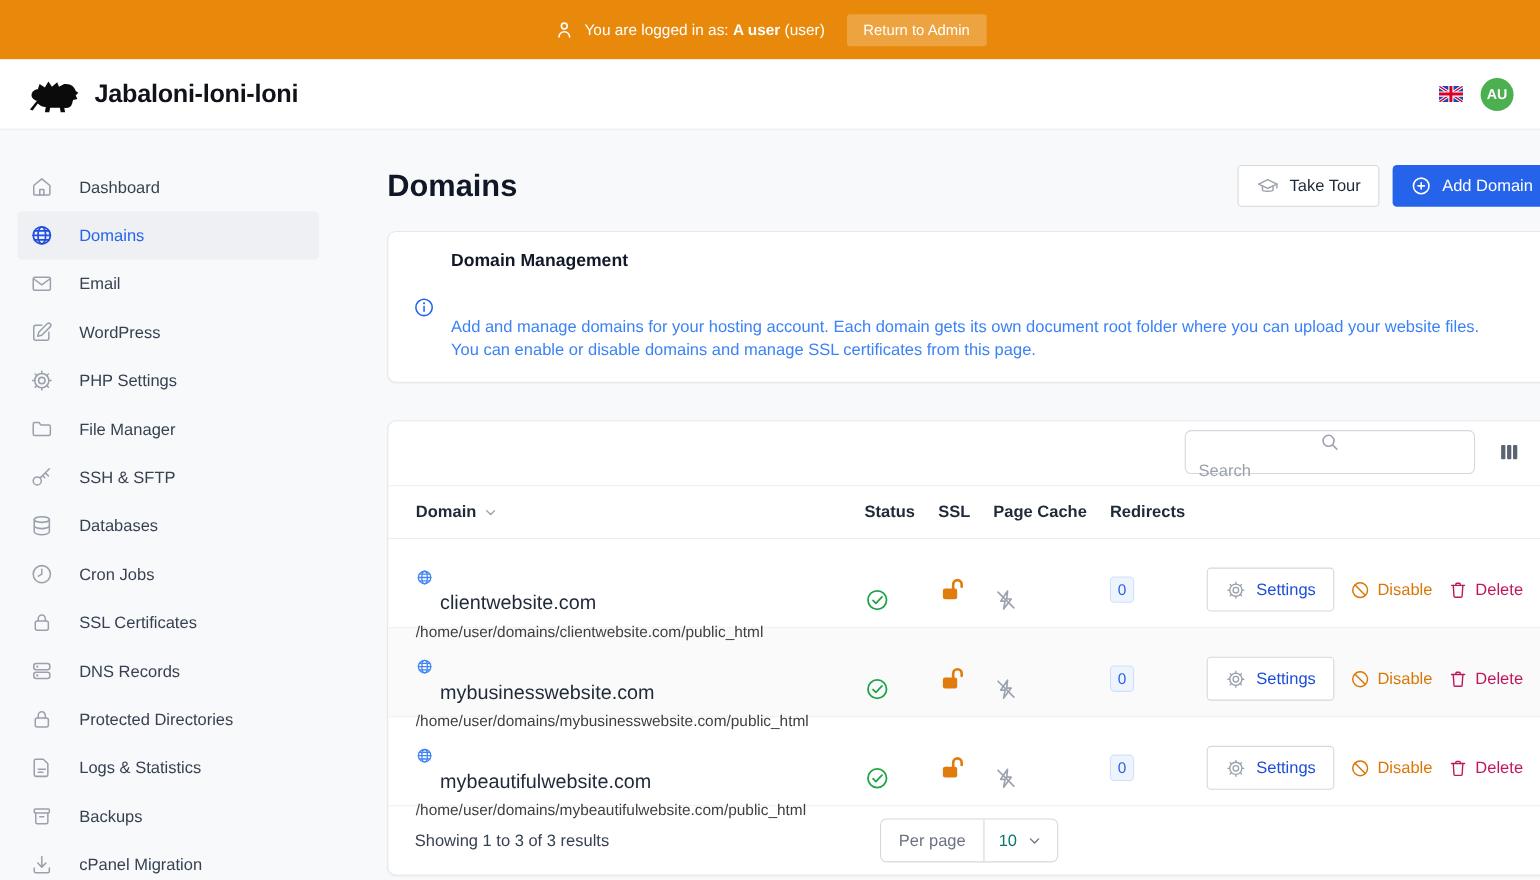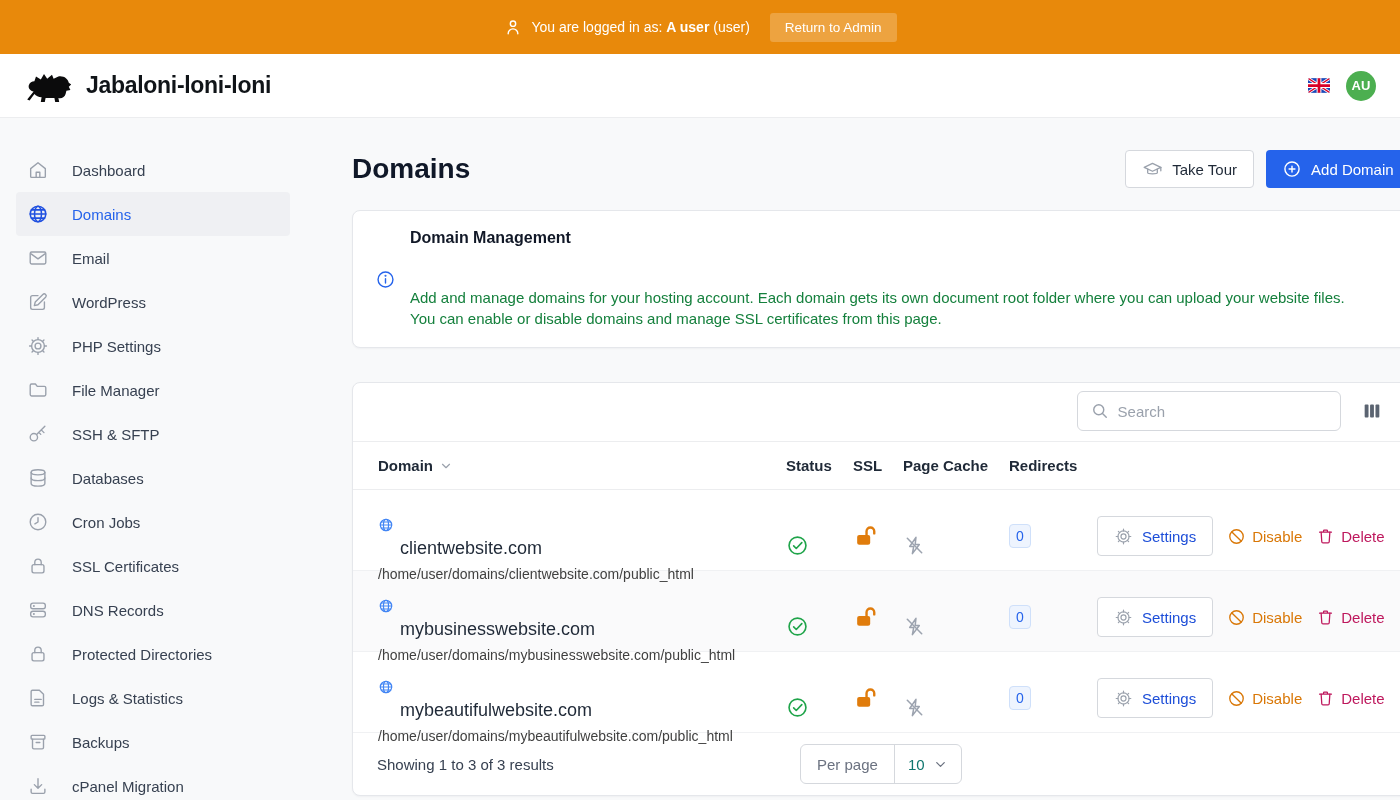--- a/index.html
+++ b/index.html
@@ -37,26 +37,26 @@
   .head-actions { display:flex; gap:12px; }
   .btn-secondary { display:flex; align-items:center; gap:9px; height:38px; padding:0 16px; background:#fff; border:1px solid #D5D8DD; border-radius:4px; font-size:15px; font-weight:500; color:#1F2937; cursor:pointer; font-family:inherit; }
   .btn-secondary .b-icon { color:#9AA1AC; }
   .btn-primary { display:flex; align-items:center; gap:9px; height:38px; padding:0 16px; background:#2563EB; border:none; border-radius:4px; font-size:15px; font-weight:500; color:#fff; cursor:pointer; font-family:inherit; }
 
   
   .card { background:#fff; border:1px solid #E5E7EB; border-radius:8px; box-shadow:0 1px 2px rgba(16,24,40,0.04); }
   .info-card { display:flex; align-items:center; gap:14px; padding:18px 24px 18px 22px; }
   .info-card .i-icon { color:#2563EB; flex:none; }
   .info-card h3 { font-size:16px; font-weight:700; color:#111827; margin-bottom:6px; }
-  .info-card p { font-size:15px; color:#15803d; line-height:1.38; max-width:960px;margin-top:41px; }
+  .info-card p { font-size:15px; color:#3b82f6; line-height:1.38; max-width:960px;margin-top:41px; }
 
   
   .table-card { margin-top:34px; }
   .toolbar { display:flex; align-items:center; justify-content:flex-end; gap:18px; padding:8px 24px 10px 24px; border-bottom:1px solid #ECEDEF; }
-  .search-box { width:264px; height:40px; border:1px solid #D5D8DD; border-radius:6px; display:flex; align-items:center; gap:8px; padding:0 12px; background:#fff; }
+  .search-box { width:264px; height:40px; border:1px solid #D5D8DD; border-radius:6px; display:flex; align-items:center; gap:8px; padding:0 12px; background:#fff;flex-direction:column; }
   .search-box .sr-icon { color:#9AA1AC; flex:none; }
   .search-box input { border:none; outline:none; font-size:15px; color:#374151; width:100%; font-family:inherit; background:transparent; }
   .search-box input::placeholder { color:#9AA1AC; }
   .columns-btn { background:none; border:none; cursor:pointer; color:#5B6471; padding:2px; }
 
   .tgrid { display:grid; grid-template-columns:408px 67px 50px 106px 88px 1fr; align-items:center; padding-left:25px; padding-right:16px; }
   .thead { height:48px; font-size:15px; font-weight:700; color:#1F2937; border-bottom:1px solid #ECEDEF; }
   .th { display:flex; align-items:center; gap:6px; }
   .th .sort { color:#9AA1AC; }
   .trow { height:81px; border-bottom:1px solid #F0F1F3; }

